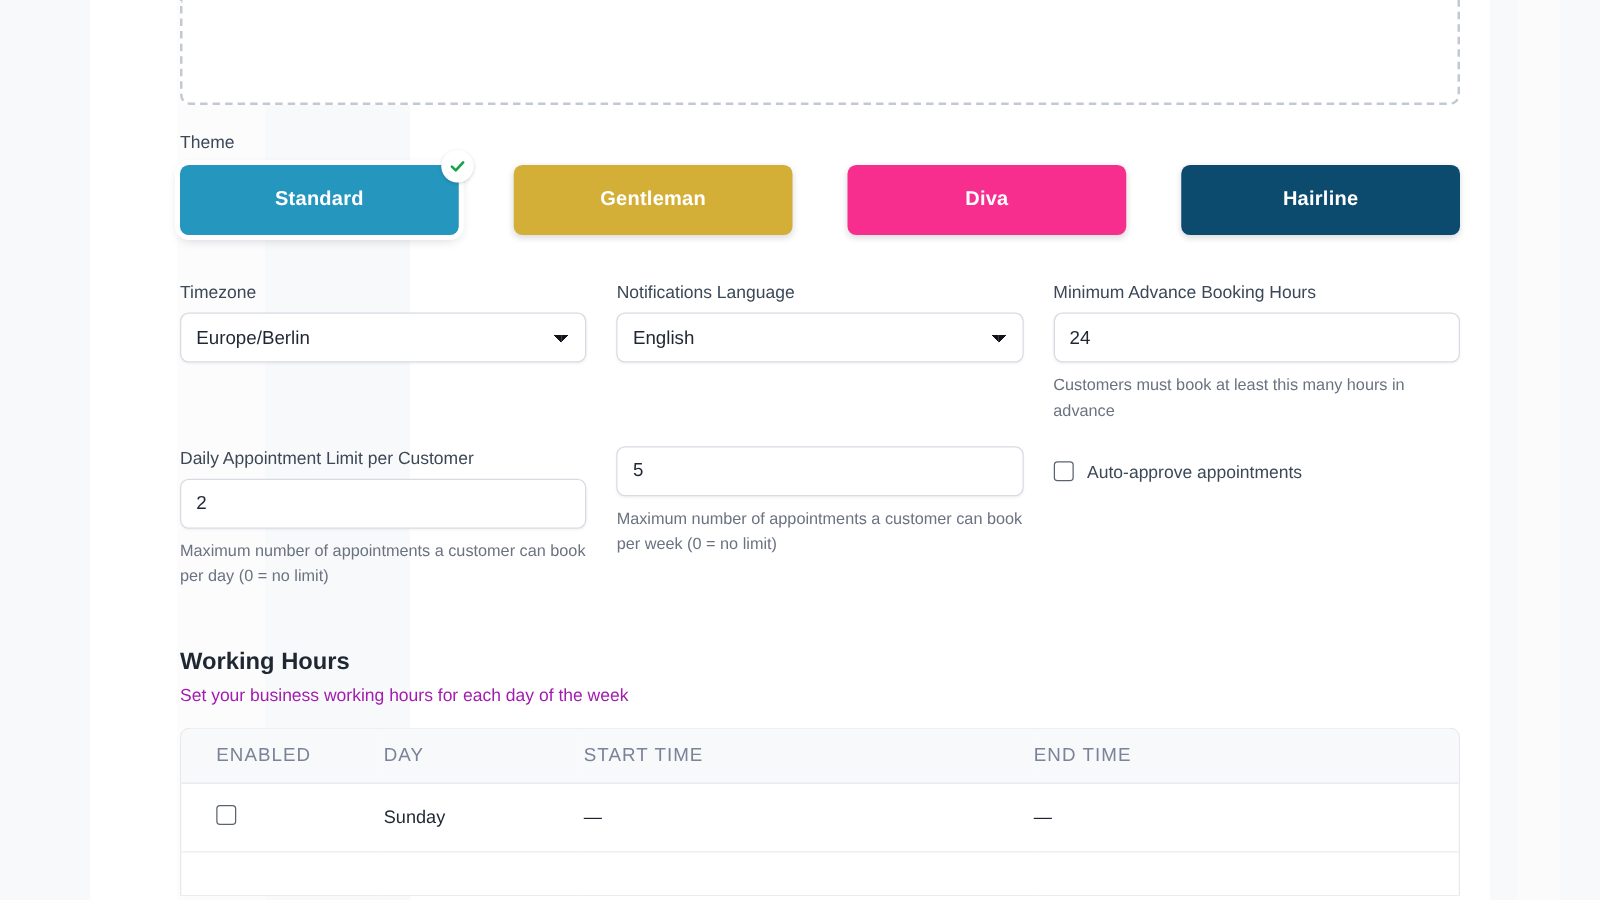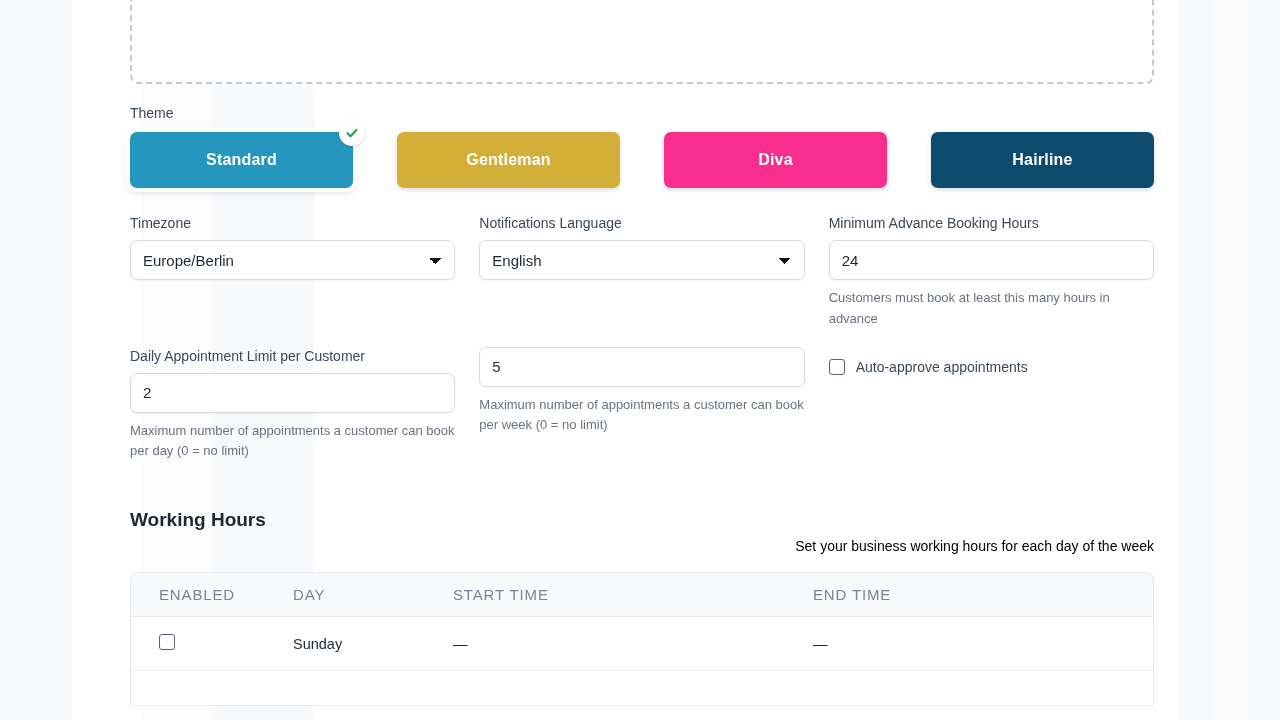--- a/index.html
+++ b/index.html
@@ -26,21 +26,21 @@
   .strip-c { left: 142px; width: 70px; background: #fcfcfd; }
   .strip-d { left: 212px; width: 100px; background: #f8f9fa; }
 
   .right-strip-a { position: absolute; top:0; bottom:0; left: 1176px; width: 38px; background:#f8f9fa; }
   .right-strip-b { position: absolute; top:0; bottom:0; left: 1214px; width: 34px; background:#fbfbfc; }
   .right-strip-c { position: absolute; top:0; bottom:0; left: 1248px; width: 32px; background:#f8f9fa; }
 
   
   .card {
     position: absolute;
-    left: 314px; top: 0;
+    left: 328px; top: 0;
     width: 864px; min-height: 720px;
     background: #ffffff;
   }
 
   
   .content {
     position: absolute;
     left: -184px;            
     top: 0;
     width: 1024px;           
@@ -70,21 +70,21 @@
     line-height: 1.55;
     margin-top: 8px;
   }
 
   
   .theme-label { margin-bottom: 10px; }
   .theme-row {
     display: grid;
     grid-template-columns: repeat(4, 1fr);
     gap: 44px;
-    margin-bottom: 26px;
+    margin-bottom: 36px;
   }
   .theme-btn {
     position: relative;
     height: 56px;
     border: none;
     border-radius: 7px;
     color: #ffffff;
     font-size: 16px;
     font-weight: bold;
     font-family: "Liberation Sans", sans-serif;
@@ -171,23 +171,22 @@
 
   
   .section-title {
     font-size: 19px;
     font-weight: bold;
     color: #1f2733;
     margin: 30px 0 0 0;
   }
   .section-sub {
     font-size: 14px;
-    color: #000000;
+    color: #a21caf;
     margin: 7px 0 18px 0;
-    text-align: right;
   }
 
   .table-wrap {
     border: 1px solid #e6e8ec;
     border-radius: 8px 8px 0 0;
     border-bottom: none;
     overflow: hidden;
     background: #ffffff;
   }
   table.hours {

